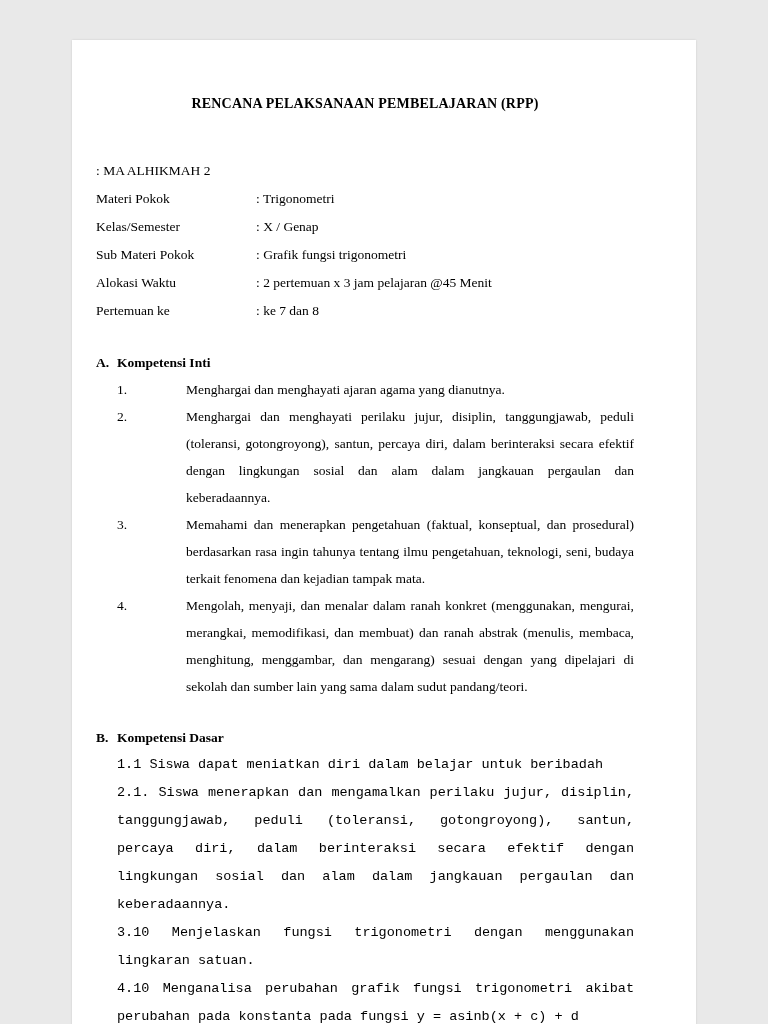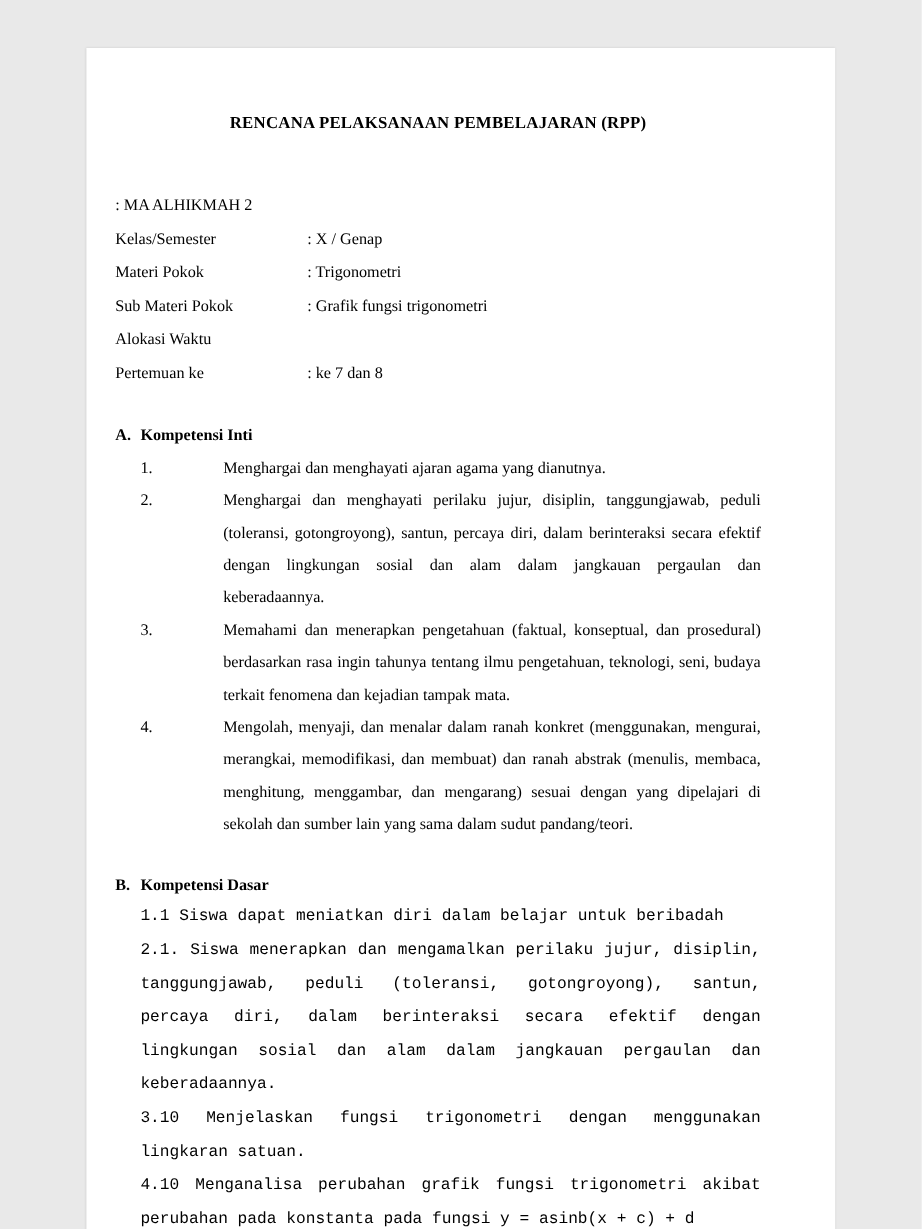--- a/index.html
+++ b/index.html
@@ -97,33 +97,34 @@
 <div class="canvas">
   <div class="page">
 
     <h1 class="title">RENCANA PELAKSANAAN PEMBELAJARAN (RPP)</h1>
 
     <div class="metadata">
       <div class="meta-row">
         <span class="meta-value">: MA ALHIKMAH 2</span>
       </div>
       <div class="meta-row">
+        <span class="meta-label">Materi Pokok</span>
+        <span class="meta-value">: Trigonometri</span>
+      </div>
+      <div class="meta-row">
         <span class="meta-label">Kelas/Semester</span>
         <span class="meta-value">: X / Genap</span>
-      </div>
-      <div class="meta-row">
-        <span class="meta-label">Materi Pokok</span>
-        <span class="meta-value">: Trigonometri</span>
       </div>
       <div class="meta-row">
         <span class="meta-label">Sub Materi Pokok</span>
         <span class="meta-value">: Grafik fungsi trigonometri</span>
       </div>
       <div class="meta-row">
         <span class="meta-label">Alokasi Waktu</span>
+        <span class="meta-value">: 2 pertemuan x 3 jam pelajaran @45 Menit</span>
       </div>
       <div class="meta-row">
         <span class="meta-label">Pertemuan ke</span>
         <span class="meta-value">: ke 7 dan 8</span>
       </div>
     </div>
 
     <div class="section">
       <div class="section-heading">
         <span class="sec-marker">A.</span>

